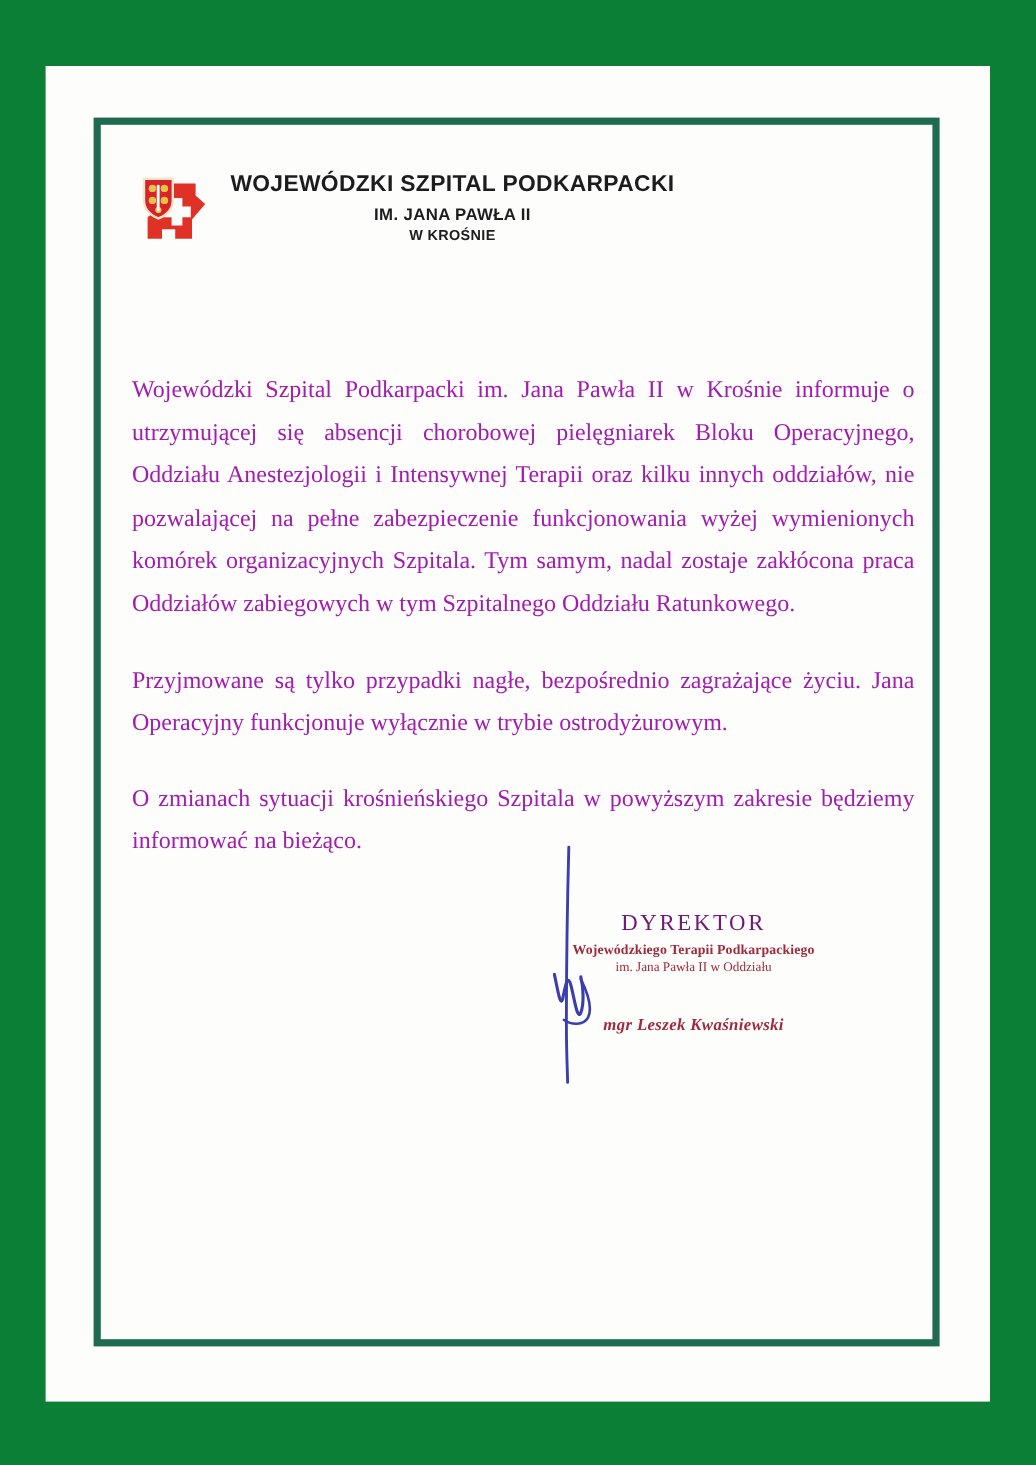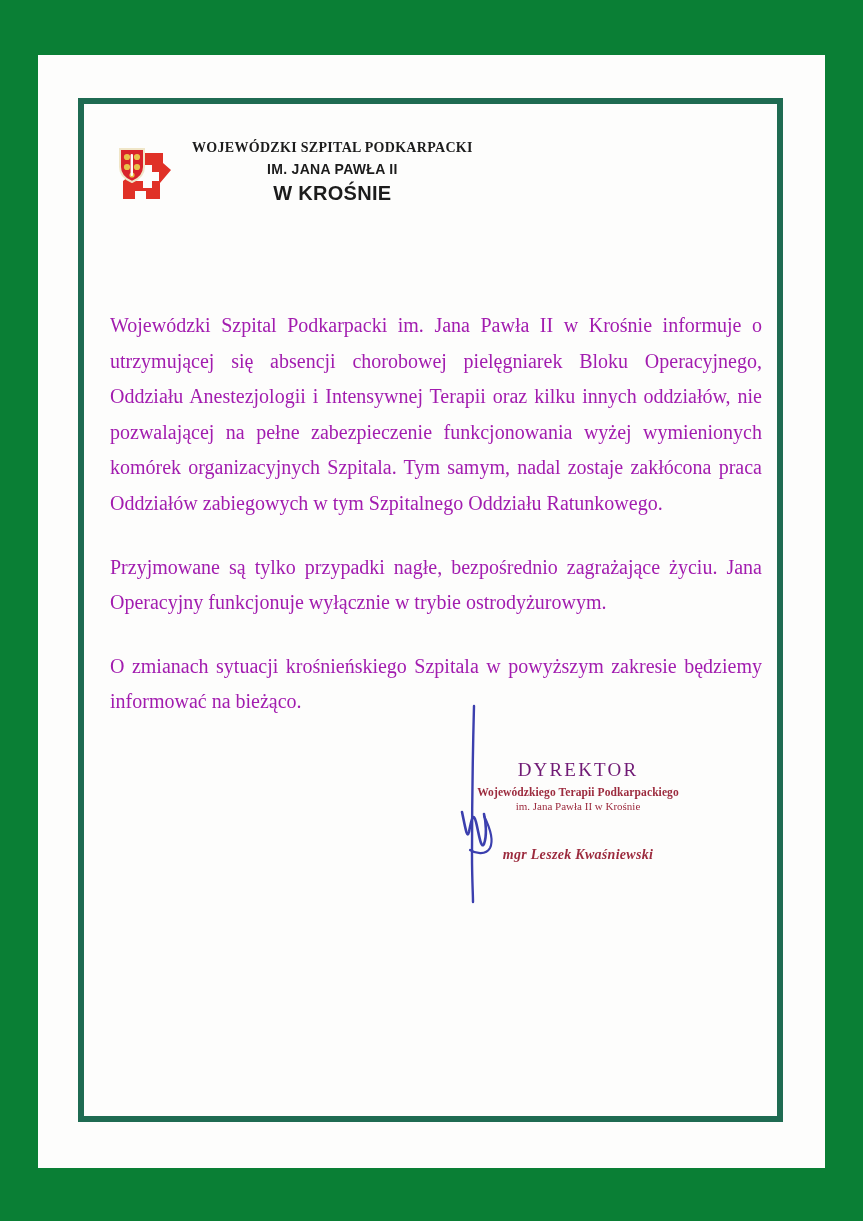--- a/index.html
+++ b/index.html
@@ -61,23 +61,23 @@
   .letterhead-text {
     margin-left: 10px;
     font-family: "Liberation Sans", "DejaVu Sans", sans-serif;
     font-weight: bold;
     color: #1c1c1c;
     font-size: 14.5px;
     letter-spacing: 0.3px;
     line-height: 1.45;
     text-align: center;
   }
-  .letterhead-line-1 { font-size: 14px; font-family: Liberation Serif, serif; }
+  .letterhead-line-1 { font-size: 19px; }
   .letterhead-line-2 { font-size: 14px; }
-  .letterhead-line-3 { font-size: 20px; }
+  .letterhead-line-3 { font-size: 12px; }
 
   
   .body-copy {
     margin-top: 96px;
     font-size: 20px;
     line-height: 1.78;
     color: #a21caf;
     text-align: justify;
     text-justify: inter-word;
   }
@@ -182,21 +182,21 @@
         <p>Przyjmowane są tylko przypadki nagłe, bezpośrednio zagrażające życiu. Jana Operacyjny funkcjonuje wyłącznie w trybie ostrodyżurowym.</p>
 
         <p>O zmianach sytuacji krośnieńskiego Szpitala w powyższym zakresie będziemy informować na bieżąco.</p>
       </div>
 
       <div class="sign-zone">
 
         <div class="stamp">
           <div class="stamp-title">DYREKTOR</div>
           <div class="stamp-org-1">Wojewódzkiego Terapii Podkarpackiego</div>
-          <div class="stamp-org-2">im. Jana Pawła II w Krośnie</div>
+          <div class="stamp-org-2">im. Jana Pawła II w Oddziału</div>
           <div class="stamp-name">mgr Leszek Kwaśniewski</div>
         </div>
 
         <svg class="ink" viewBox="0 0 160 200">
           <path d="M64 2 C63 40, 62 90, 62 150 C62 176, 63 190, 63 198" fill="none" stroke="#3b3fae" stroke-width="2.4" stroke-linecap="round"></path>
           <path d="M52 108 C55 122, 57 136, 59 128 C61 118, 63 106, 66 118
                    C69 130, 71 146, 74 140 C77 132, 76 118, 74 110" fill="none" stroke="#3b3fae" stroke-width="2.6" stroke-linecap="round" stroke-linejoin="round"></path>
           <path d="M74 112 C80 124, 84 136, 80 144 C76 151, 66 150, 60 146" fill="none" stroke="#3b3fae" stroke-width="2.2" stroke-linecap="round"></path>
         </svg>
       </div>

